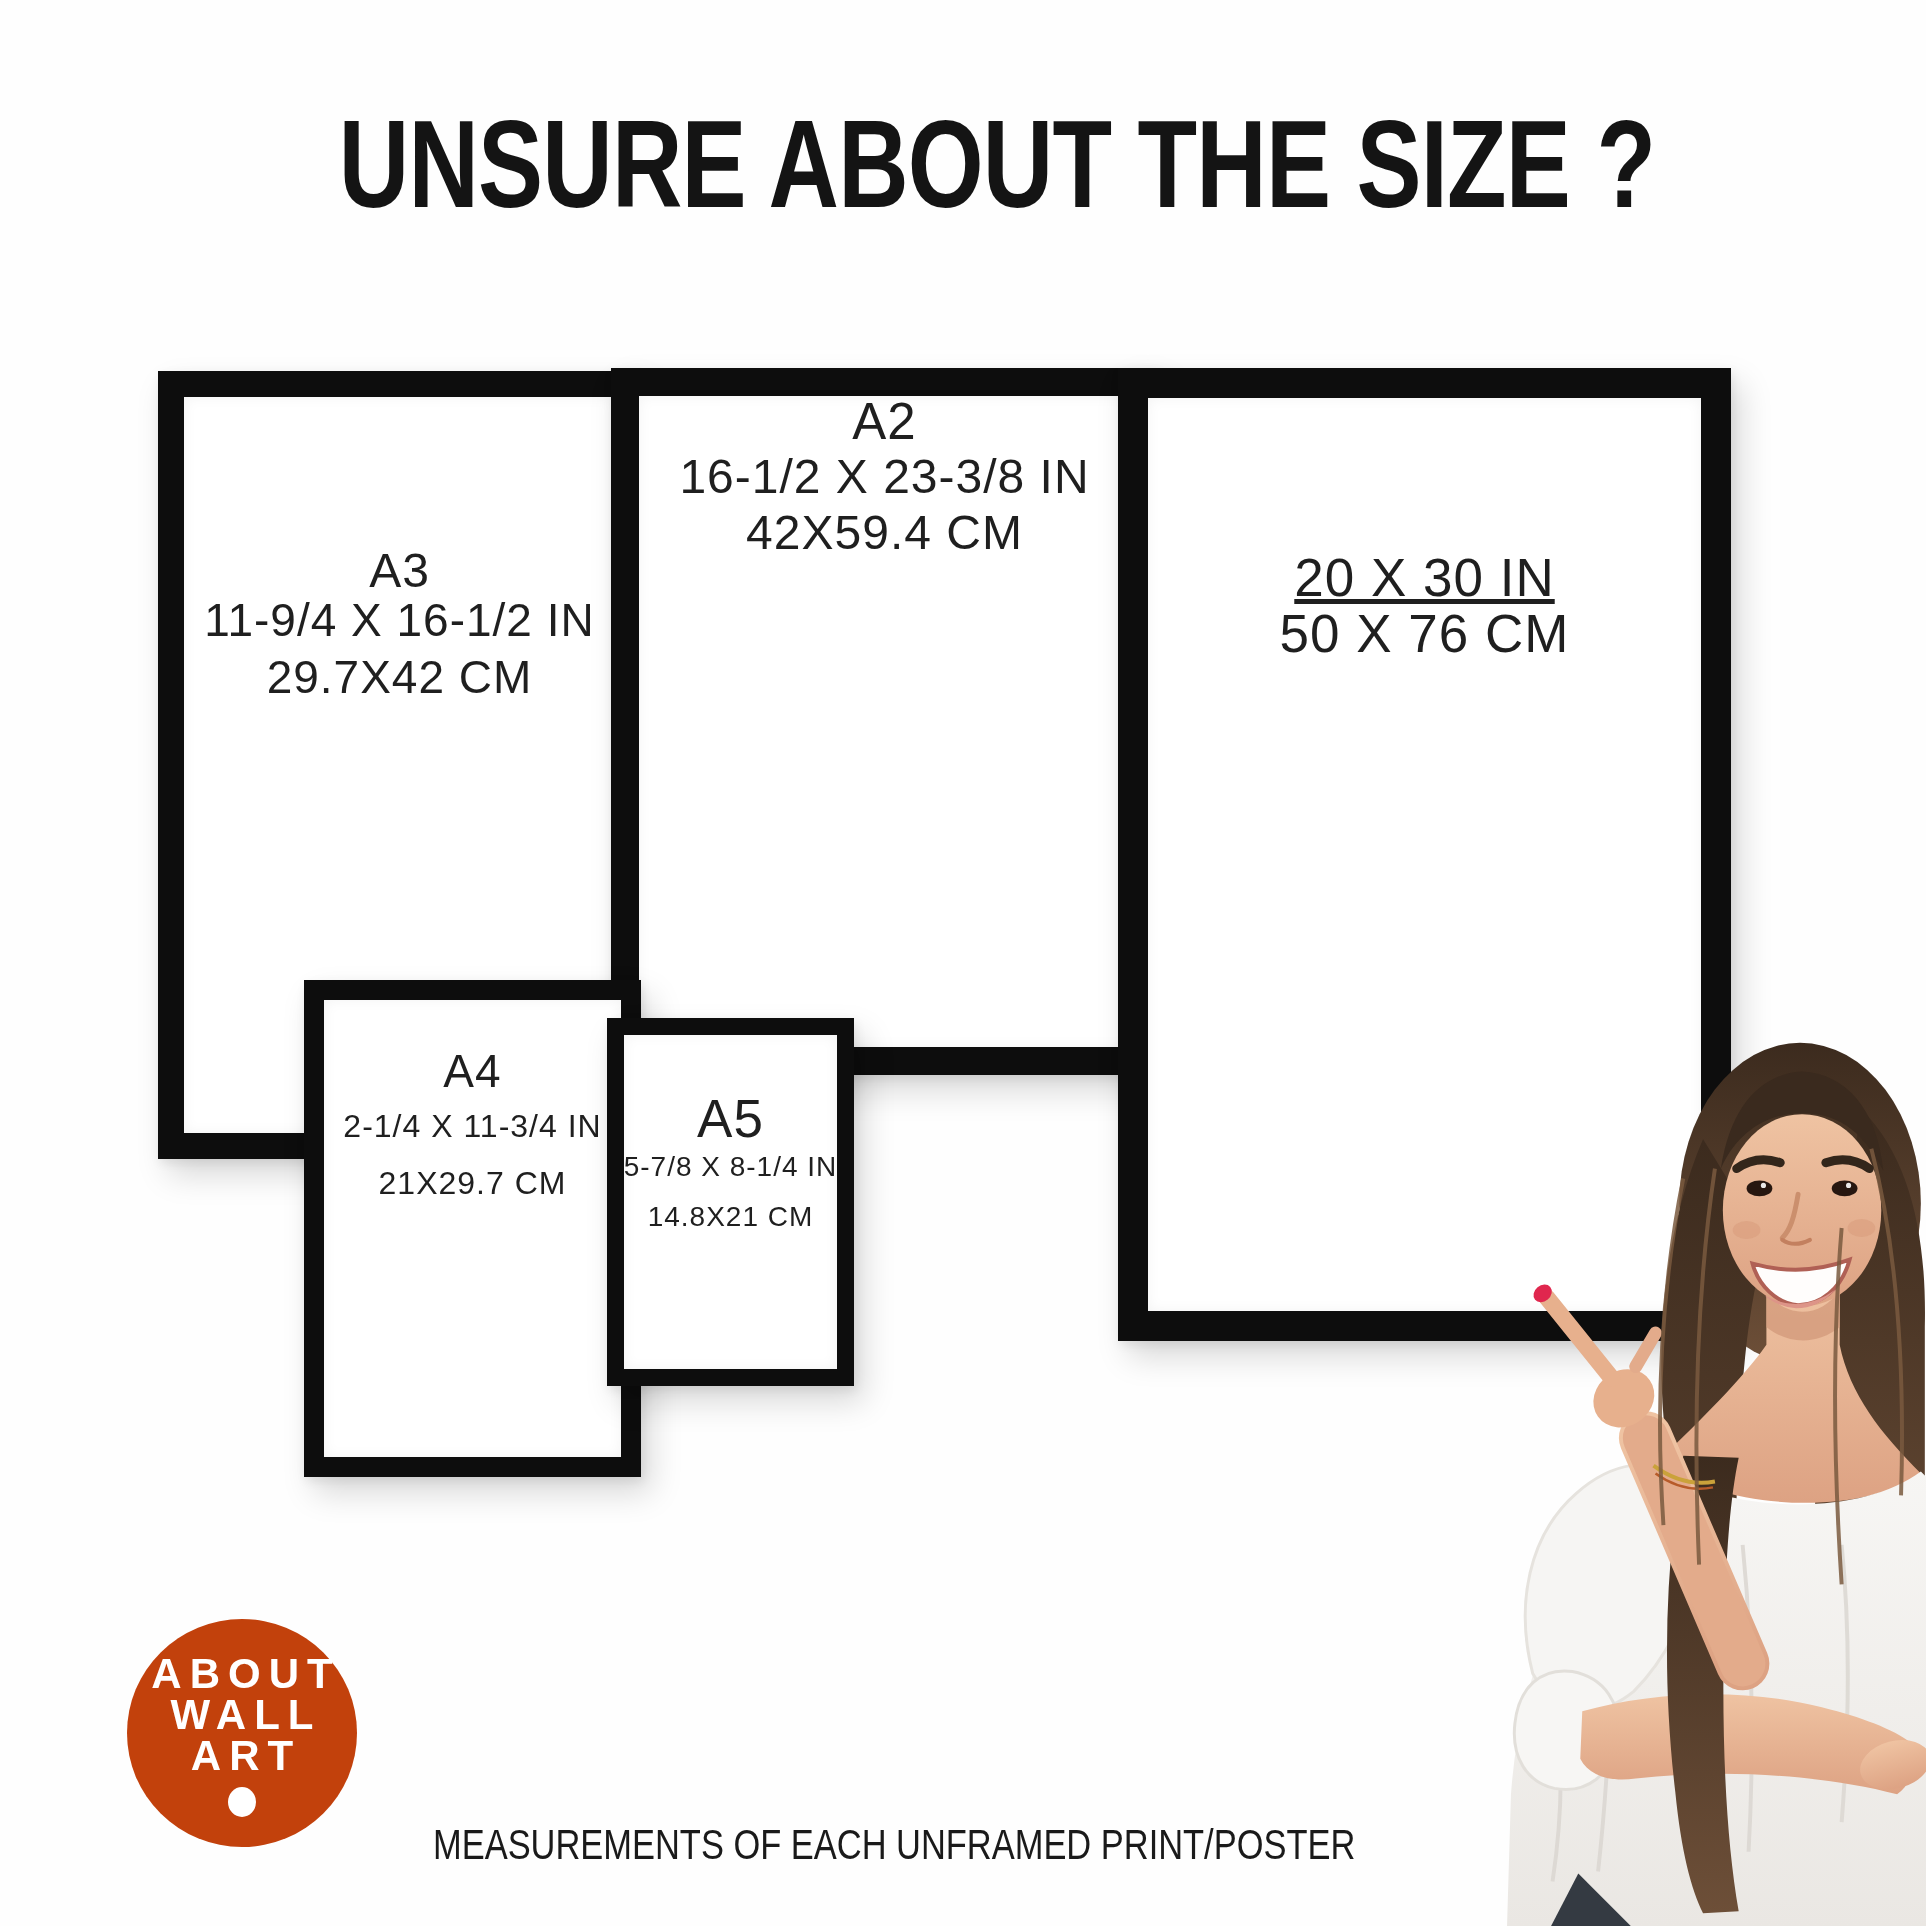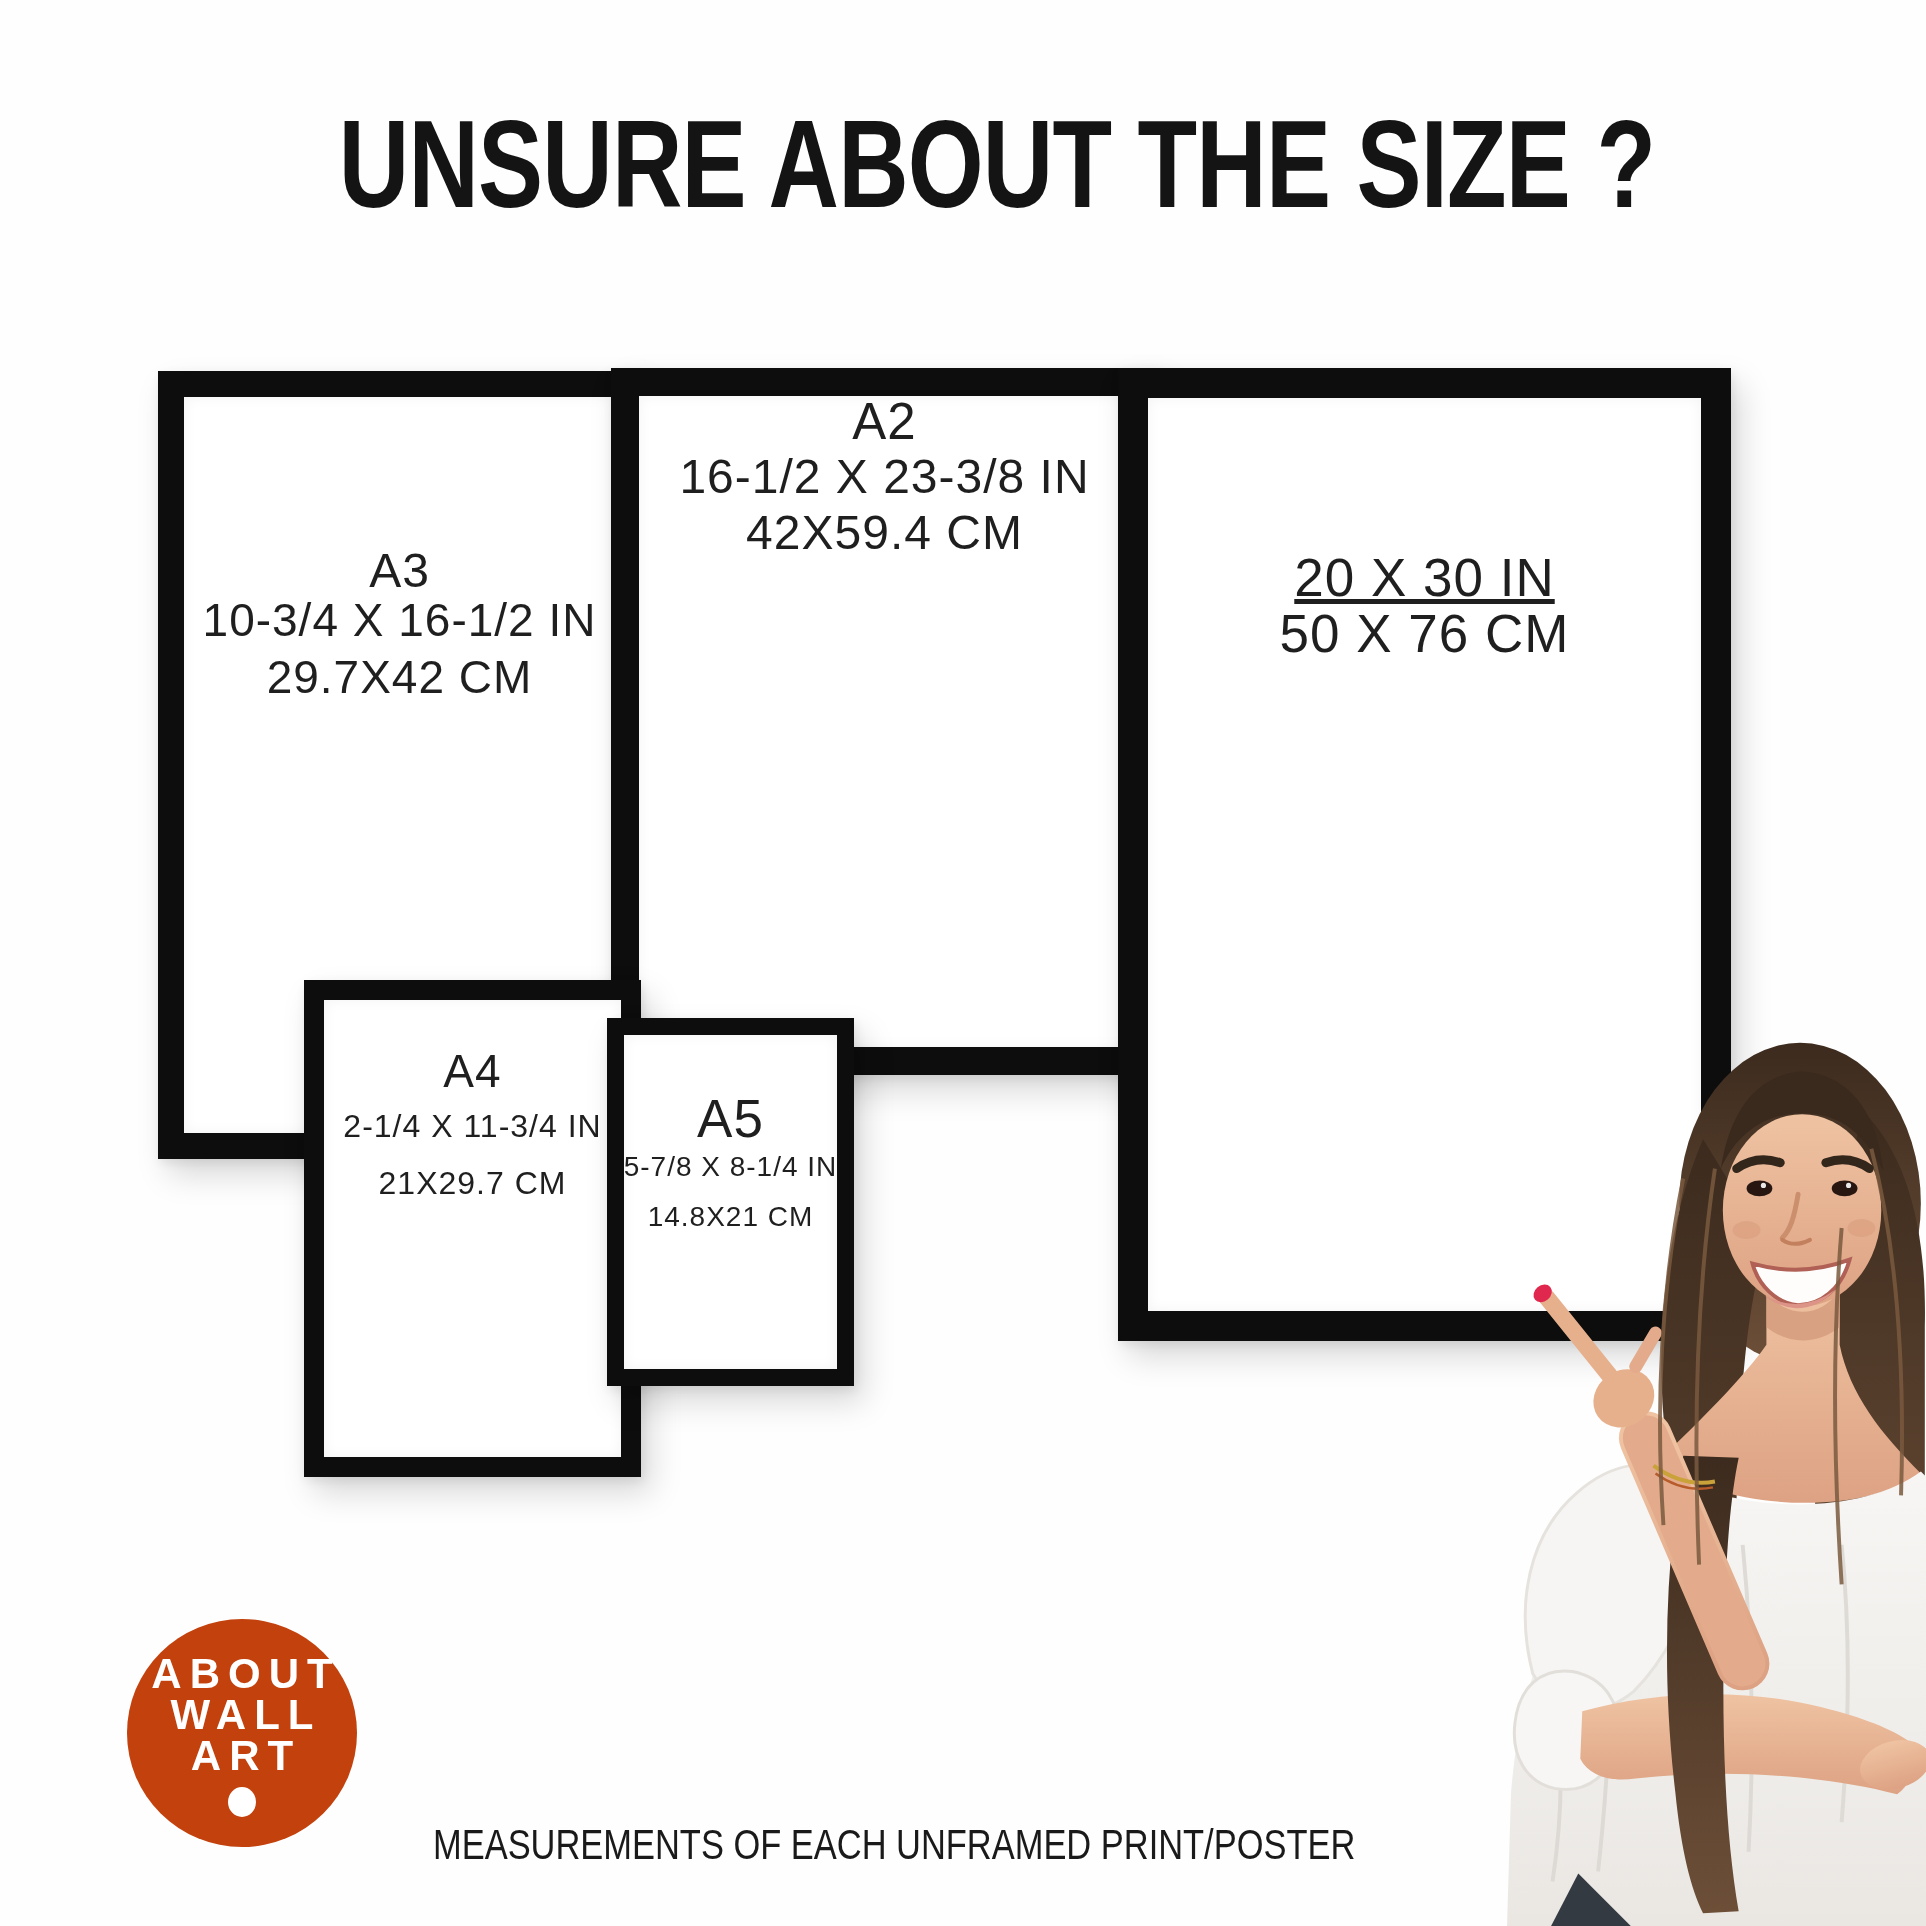--- a/index.html
+++ b/index.html
@@ -64,21 +64,21 @@
   }
   .woman { position:absolute; left:1188px; top:1030px; width:739px; height:897px; }
 </style>
 </head>
 <body>
 
 <div class="title">UNSURE ABOUT THE SIZE ?</div>
 
 <div class="frame" id="frame-a3">
   <div class="label">A3</div>
-  <div class="dim dim-in">10-3/4 X 16-1/2 IN</div>
+  <div class="dim dim-in">11-9/4 X 16-1/2 IN</div>
   <div class="dim dim-cm">29.7X42 CM</div>
 </div>
 
 <div class="frame" id="frame-a2">
   <div class="label">A2</div>
   <div class="dim dim-in">16-1/2 X 23-3/8 IN</div>
   <div class="dim dim-cm">42X59.4 CM</div>
 </div>
 
 <div class="frame" id="frame-2030">

